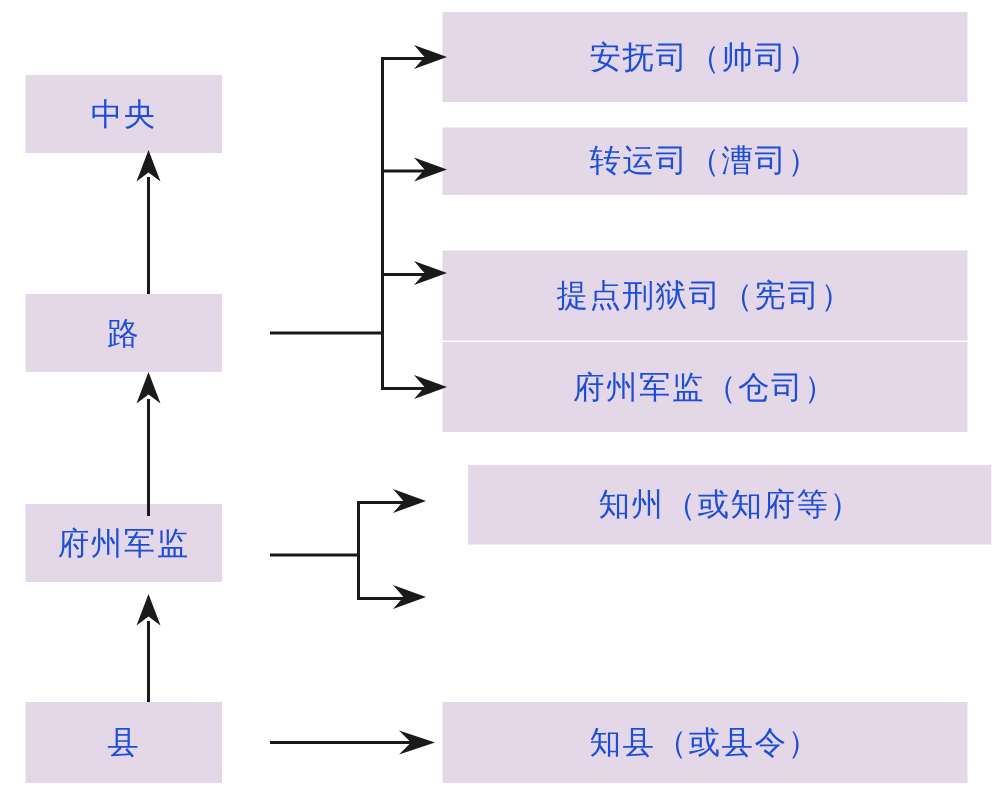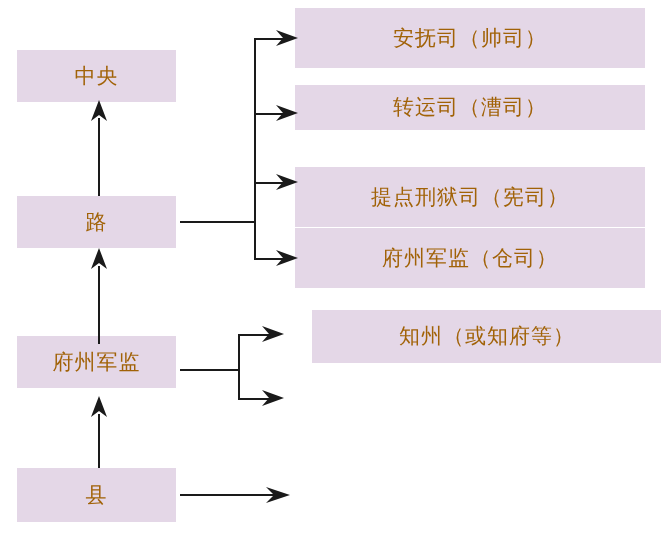--- a/index.html
+++ b/index.html
@@ -14,28 +14,28 @@
     background: #ffffff;
     overflow: hidden;
     font-family: "DejaVu Serif", "Liberation Serif", serif;
   }
   .node-box {
     position: absolute;
     background: #e4d7e7;
     display: flex;
     align-items: center;
     justify-content: center;
-    color: #a16207;
+    color: #1d4ed8;
     font-size: 21px;
     letter-spacing: 1px;
     line-height: 1;
     box-sizing: border-box;
     white-space: nowrap;
   }
-  .node-box.left  { left: 17px;  width: 159px; height: 52px; }
+  .node-box.left  { left: 17px;  width: 131px; height: 52px; }
   .node-box.right { left: 295px; width: 350px; }
 
   
   .line-v {
     position: absolute;
     width: 2px;
     background: #1a1a1a;
   }
   .line-h {
     position: absolute;
@@ -72,20 +72,21 @@
 
   <div class="node-box right" style="top:85px; height:45px;">转运司（漕司）</div>
 
   <div class="node-box right" style="top:167px; height:60px;">提点刑狱司（宪司）</div>
 
   <div class="node-box right" style="top:228px; height:60px;">府州军监（仓司）</div>
 
   <div class="node-box right" style="top:310px; height:53px;margin-left:17px;">知州（或知府等）</div>
 
 
+  <div class="node-box right" style="top:468px; height:54px;">知县（或县令）</div>
 
   <div class="line-v" style="left:98px; top:118px; height:78px;"></div>
   <div class="arrow-up" style="left:89px; top:100px;">
     <svg width="20" height="22" viewBox="0 0 20 22">
       <path d="M10 0 L18 21 L10 15 L2 21 Z" fill="#1a1a1a"></path>
     </svg>
   </div>
 
   <div class="line-v" style="left:98px; top:266px; height:78px;"></div>
   <div class="arrow-up" style="left:89px; top:248px;">

